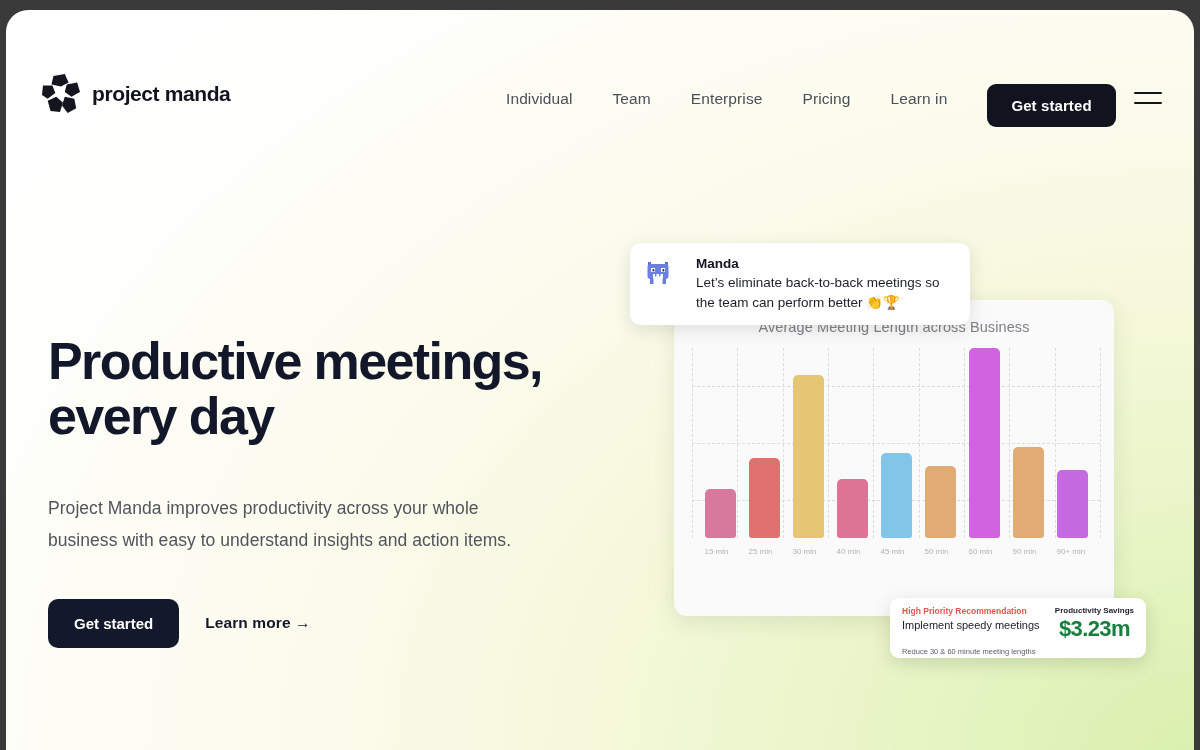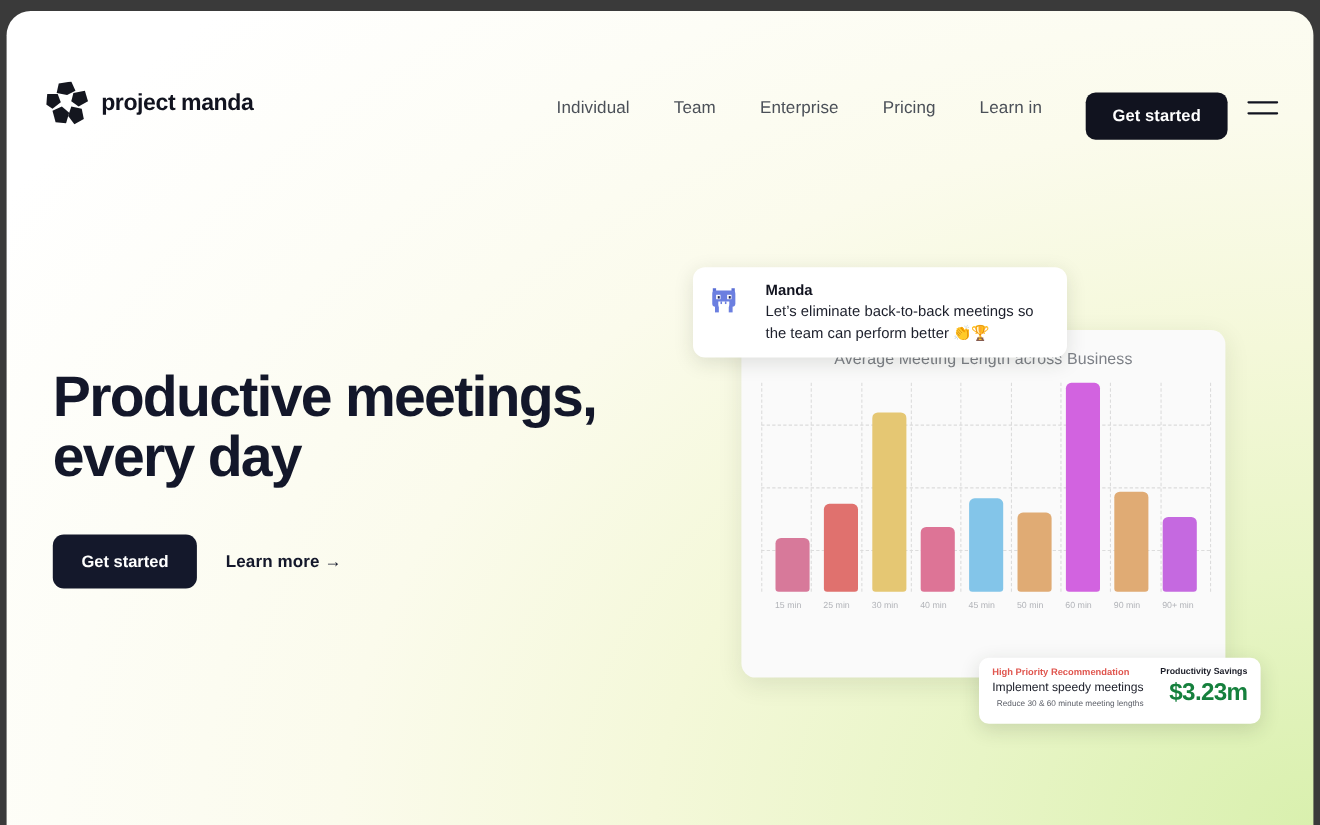--- a/index.html
+++ b/index.html
@@ -119,22 +119,22 @@
 
   
   .rec-card{
     position:absolute; left:884px; top:588px; width:256px; height:60px;
     background:#fff; border-radius:9px;
     box-shadow:0 5px 18px rgba(40,50,30,.16);
     padding:8px 12px; display:flex; justify-content:space-between; z-index:6;
   }
   .rec-tag{ font-size:8.5px; font-weight:700; color:#e0564f; }
   .rec-title{ font-size:11px; color:#1b1d28; margin-top:3px; }
-  .rec-sub{ font-size:7.5px; color:#5d6069; margin-top:4px;text-align:right; }
-  .rec-right{ text-align:right; }
+  .rec-sub{ font-size:7.5px; color:#5d6069; margin-top:16px; }
+  .rec-right{ text-align:center; }
   .rec-savings-label{ font-size:8px; font-weight:600; color:#1b1d28; }
   .rec-savings-value{
     font-size:22px; font-weight:700; color:#15803d;
     letter-spacing:-0.6px; margin-top:1px;
   }
 </style>
 </head>
 <body>
 
 <div id="page-frame">
@@ -164,20 +164,21 @@
       <i></i>
       <i></i>
     </div>
   </div>
 
   <div class="hero">
     <h1>
       <span>Productive meetings,</span><br>
       <span>every day</span>
     </h1>
+    <p>Project Manda improves productivity across your whole business with easy to understand insights and action items.</p>
     <div class="hero-actions">
       <button class="btn-primary">Get started</button>
       <span class="btn-link">Learn more →</span>
     </div>
   </div>
 
   <div class="chat-card">
     <svg class="avatar" viewBox="0 0 28 28">
       <path fill="#5b6fd6" d="M4 3 l3 0 l0 4 l-3 0 z M21 3 l3 0 l0 4 l-3 0 z"></path>
       <rect x="3.5" y="5" width="21" height="15" rx="3" fill="#6b7fe0"></rect>

